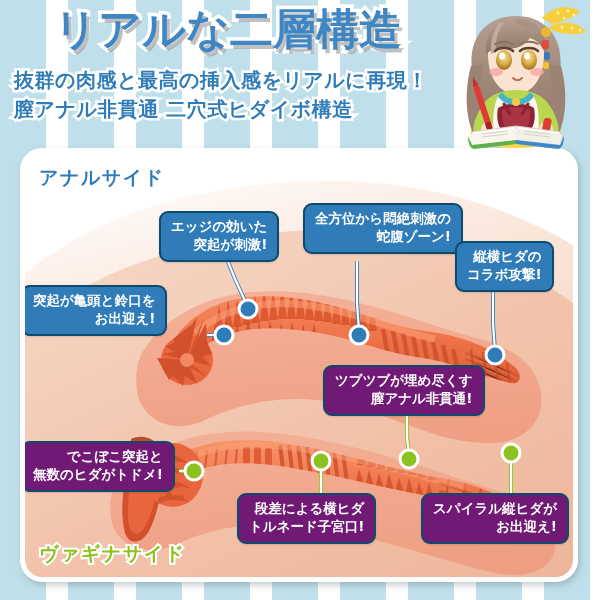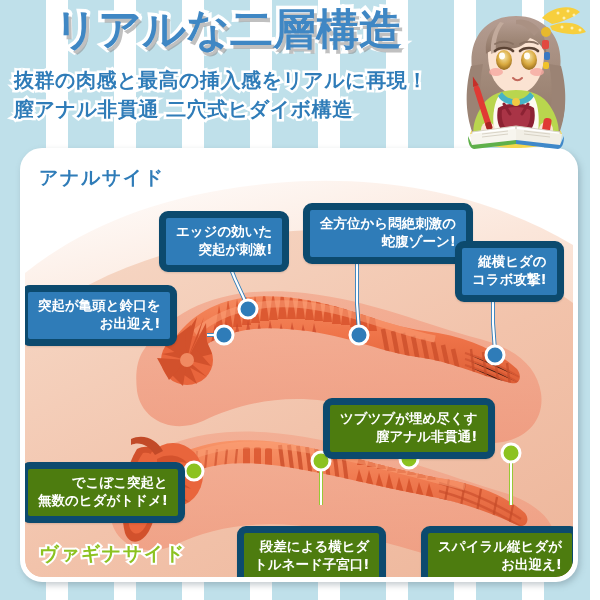--- a/index.html
+++ b/index.html
@@ -100,31 +100,31 @@
     white-space: nowrap;
   }
   #label-anal { left: 14px; top: 12px; color: #2f7cb8; }
   #label-vagina { left: 14px; bottom: 10px; color: #8cc220; }
 
   
   .callout {
     position: absolute;
     z-index: 20;
     border-radius: 9px;
-    border: 7px solid #0c4a6e;
+    border: 2px solid #0c4a6e;
     padding: 5px 10px 6px 10px;
     color: #ffffff;
     font-size: 13.5px;
     font-weight: bold;
     line-height: 1.32;
     white-space: nowrap;
     box-shadow: 0 1px 2px rgba(0,0,0,0.12);
   }
   .callout.blue { background: #2f7cb8; }
-  .callout.green { background: #4d7c0f; margin-top: 33px; }
+  .callout.green { background: #701a75; }
 
   .leader { position: absolute; z-index: 18; }
 </style>
 </head>
 <body>
 
 <div id="page">
 
   <div id="header">
     <div class="title-main">リアルな二層構造</div>
@@ -541,21 +541,21 @@
       <div class="callout blue" style="left:-4px; top:132px;">
         <div>突起が亀頭と鈴口を</div>
         <div>お出迎え!</div>
       </div>
 
       <div class="callout green" style="left:298px; top:212px;">
         <div>ツブツブが埋め尽くす</div>
         <div>膣アナル非貫通!</div>
       </div>
 
-      <div class="callout green" style="left:-4px; top:276px;">
+      <div class="callout green" style="left:-4px; top:288px;">
         <div>でこぼこ突起と</div>
         <div>無数のヒダがトドメ!</div>
       </div>
 
       <div class="callout green" style="left:212px; top:340px;">
         <div>段差による横ヒダ</div>
         <div>トルネード子宮口!</div>
       </div>
 
       <div class="callout green" style="left:396px; top:340px;">

